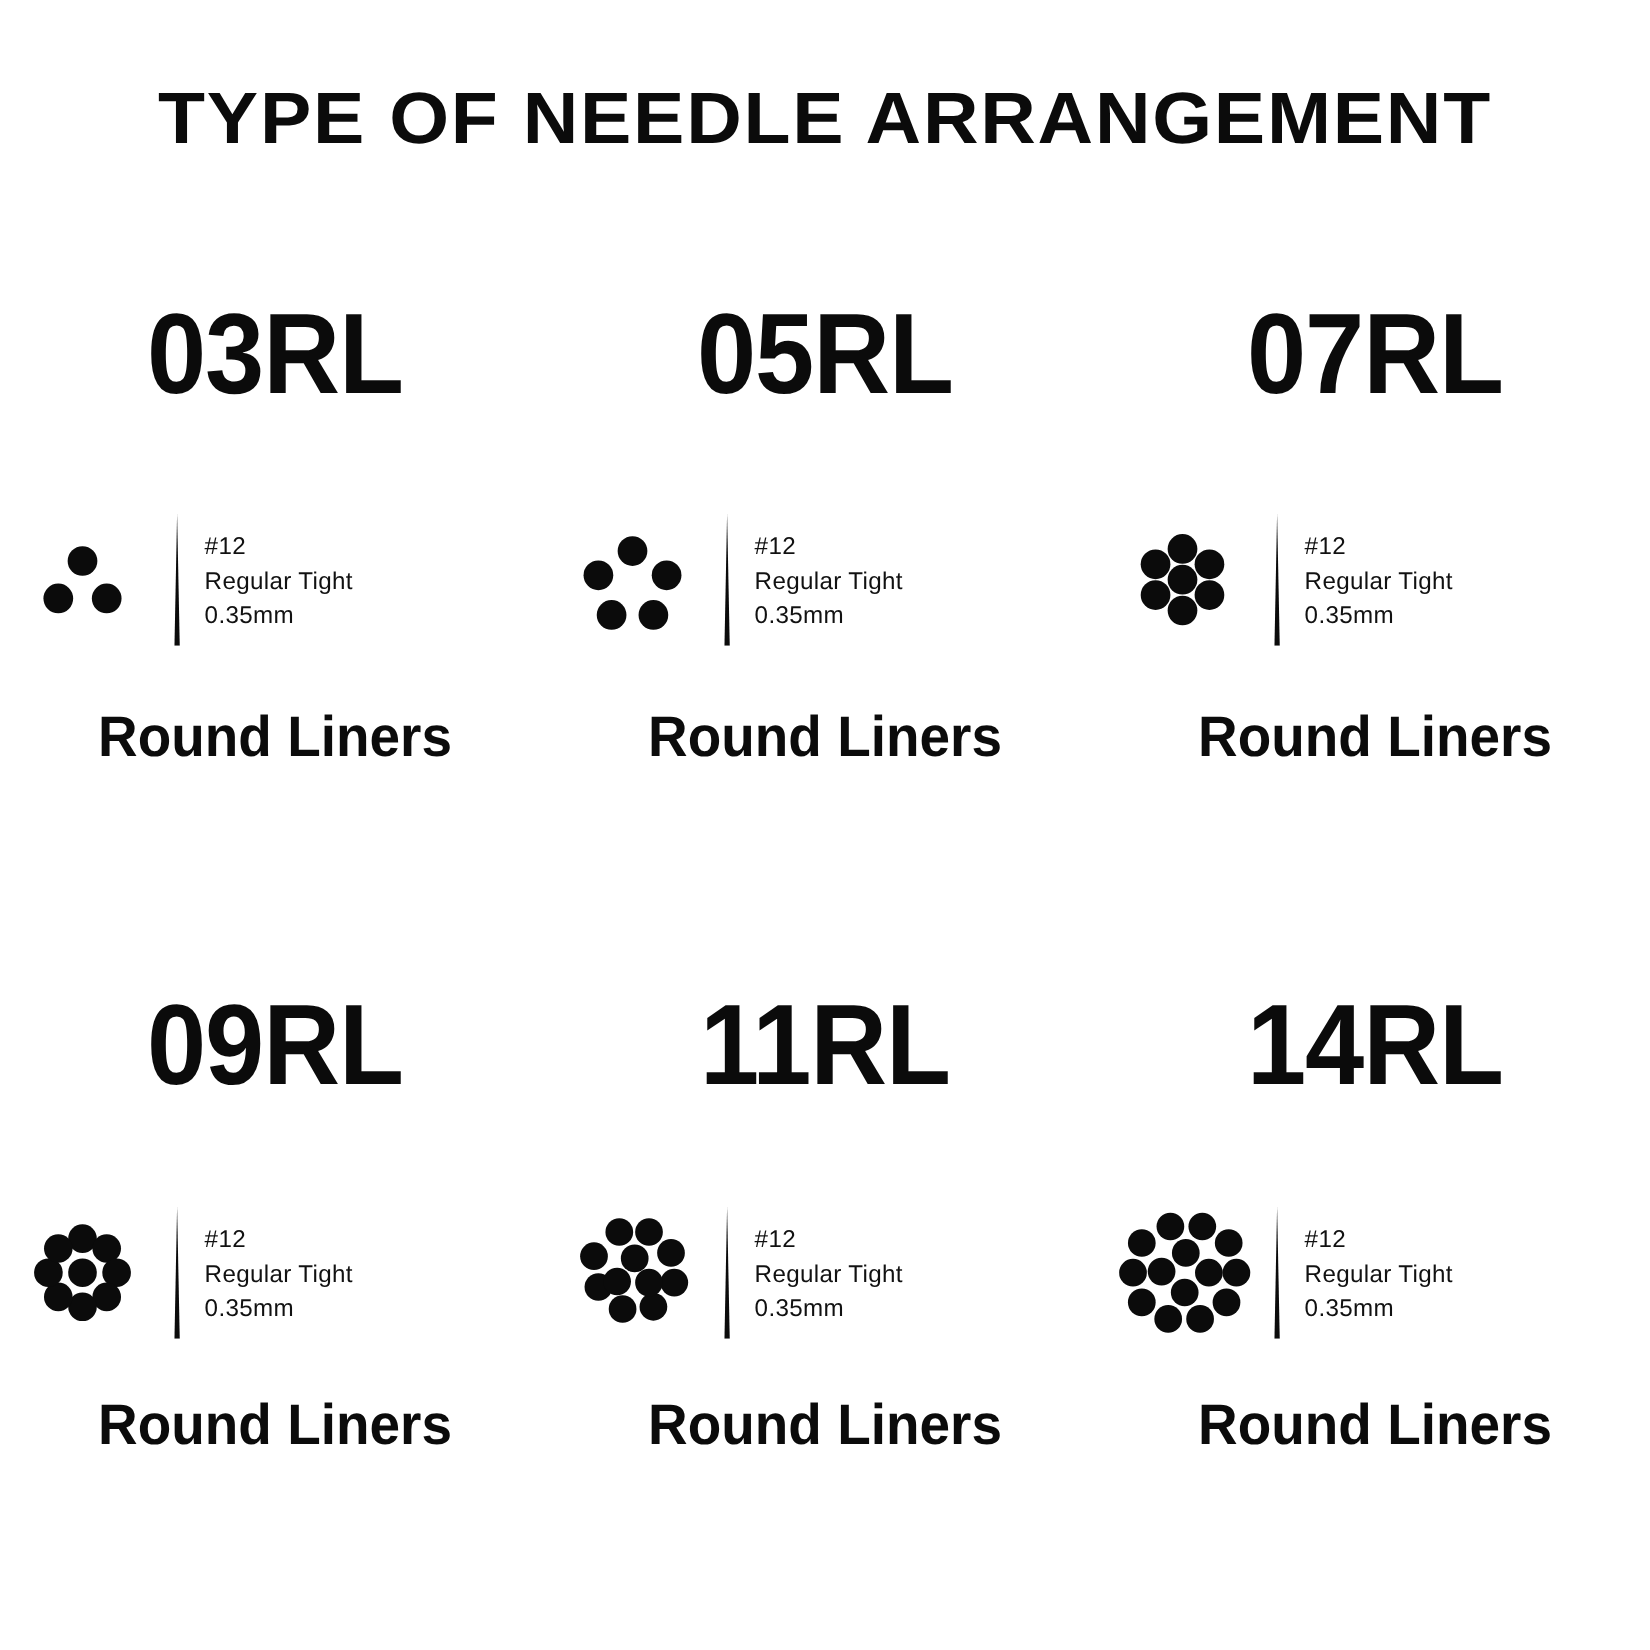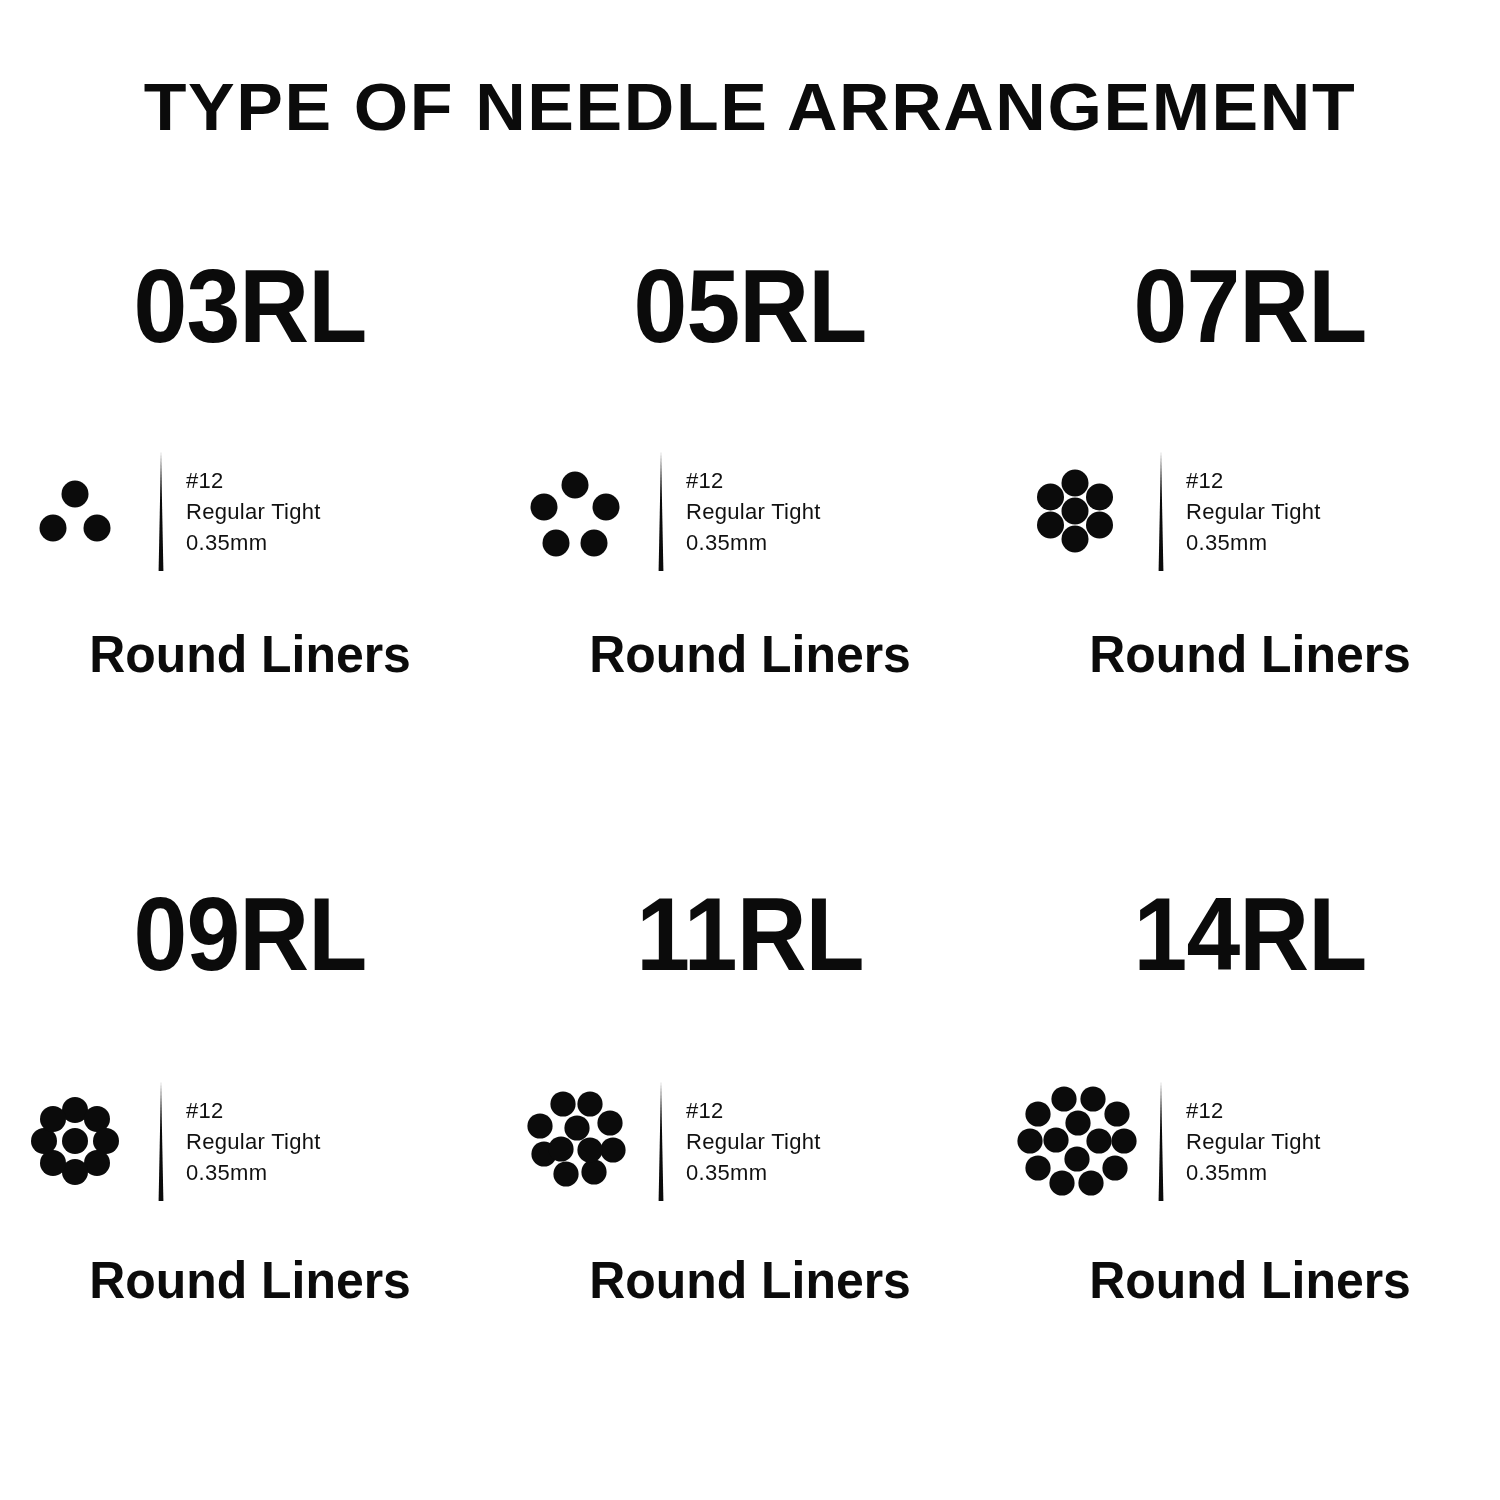--- a/index.html
+++ b/index.html
@@ -49,20 +49,21 @@
     left: 0;
     width: 1500px;
     display: grid;
     grid-template-columns: 500px 500px 500px;
     grid-template-rows: 630px 630px;
   }
 
   .cell {
     position: relative;
     padding-left: 0;
+    margin-top: 16px;
   }
 
   
   .code {
     position: absolute;
     top: 14px;
     left: 0;
     width: 100%;
     text-align: center;
     font-family: "Liberation Sans", sans-serif;

